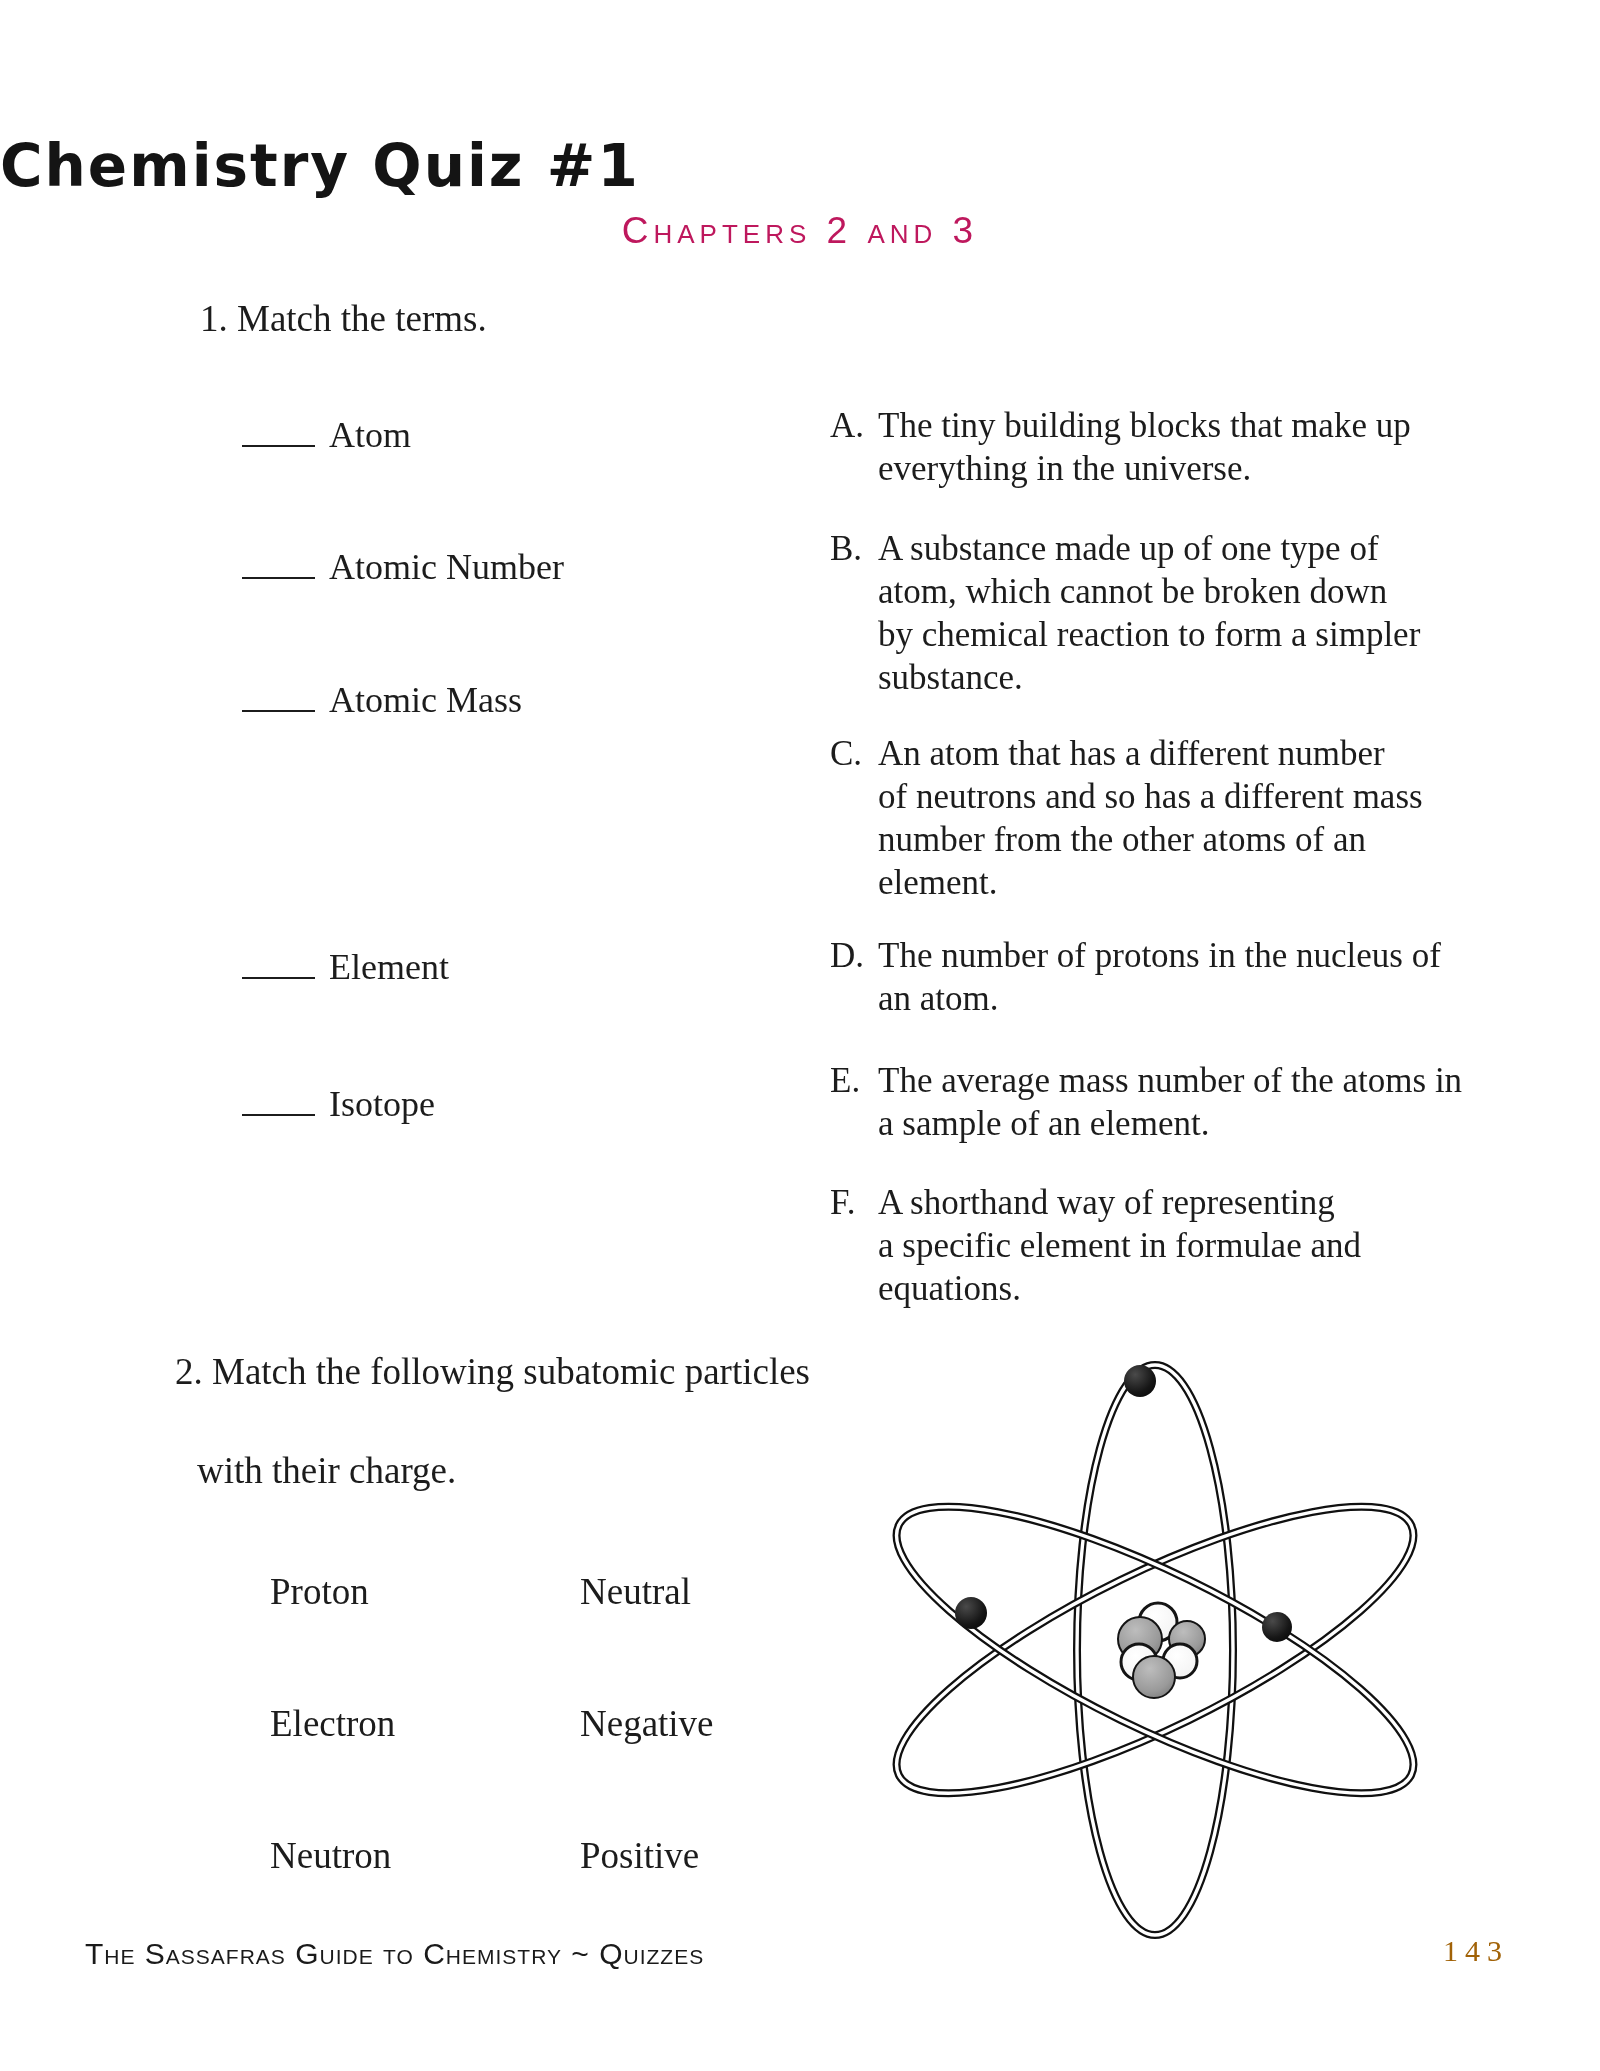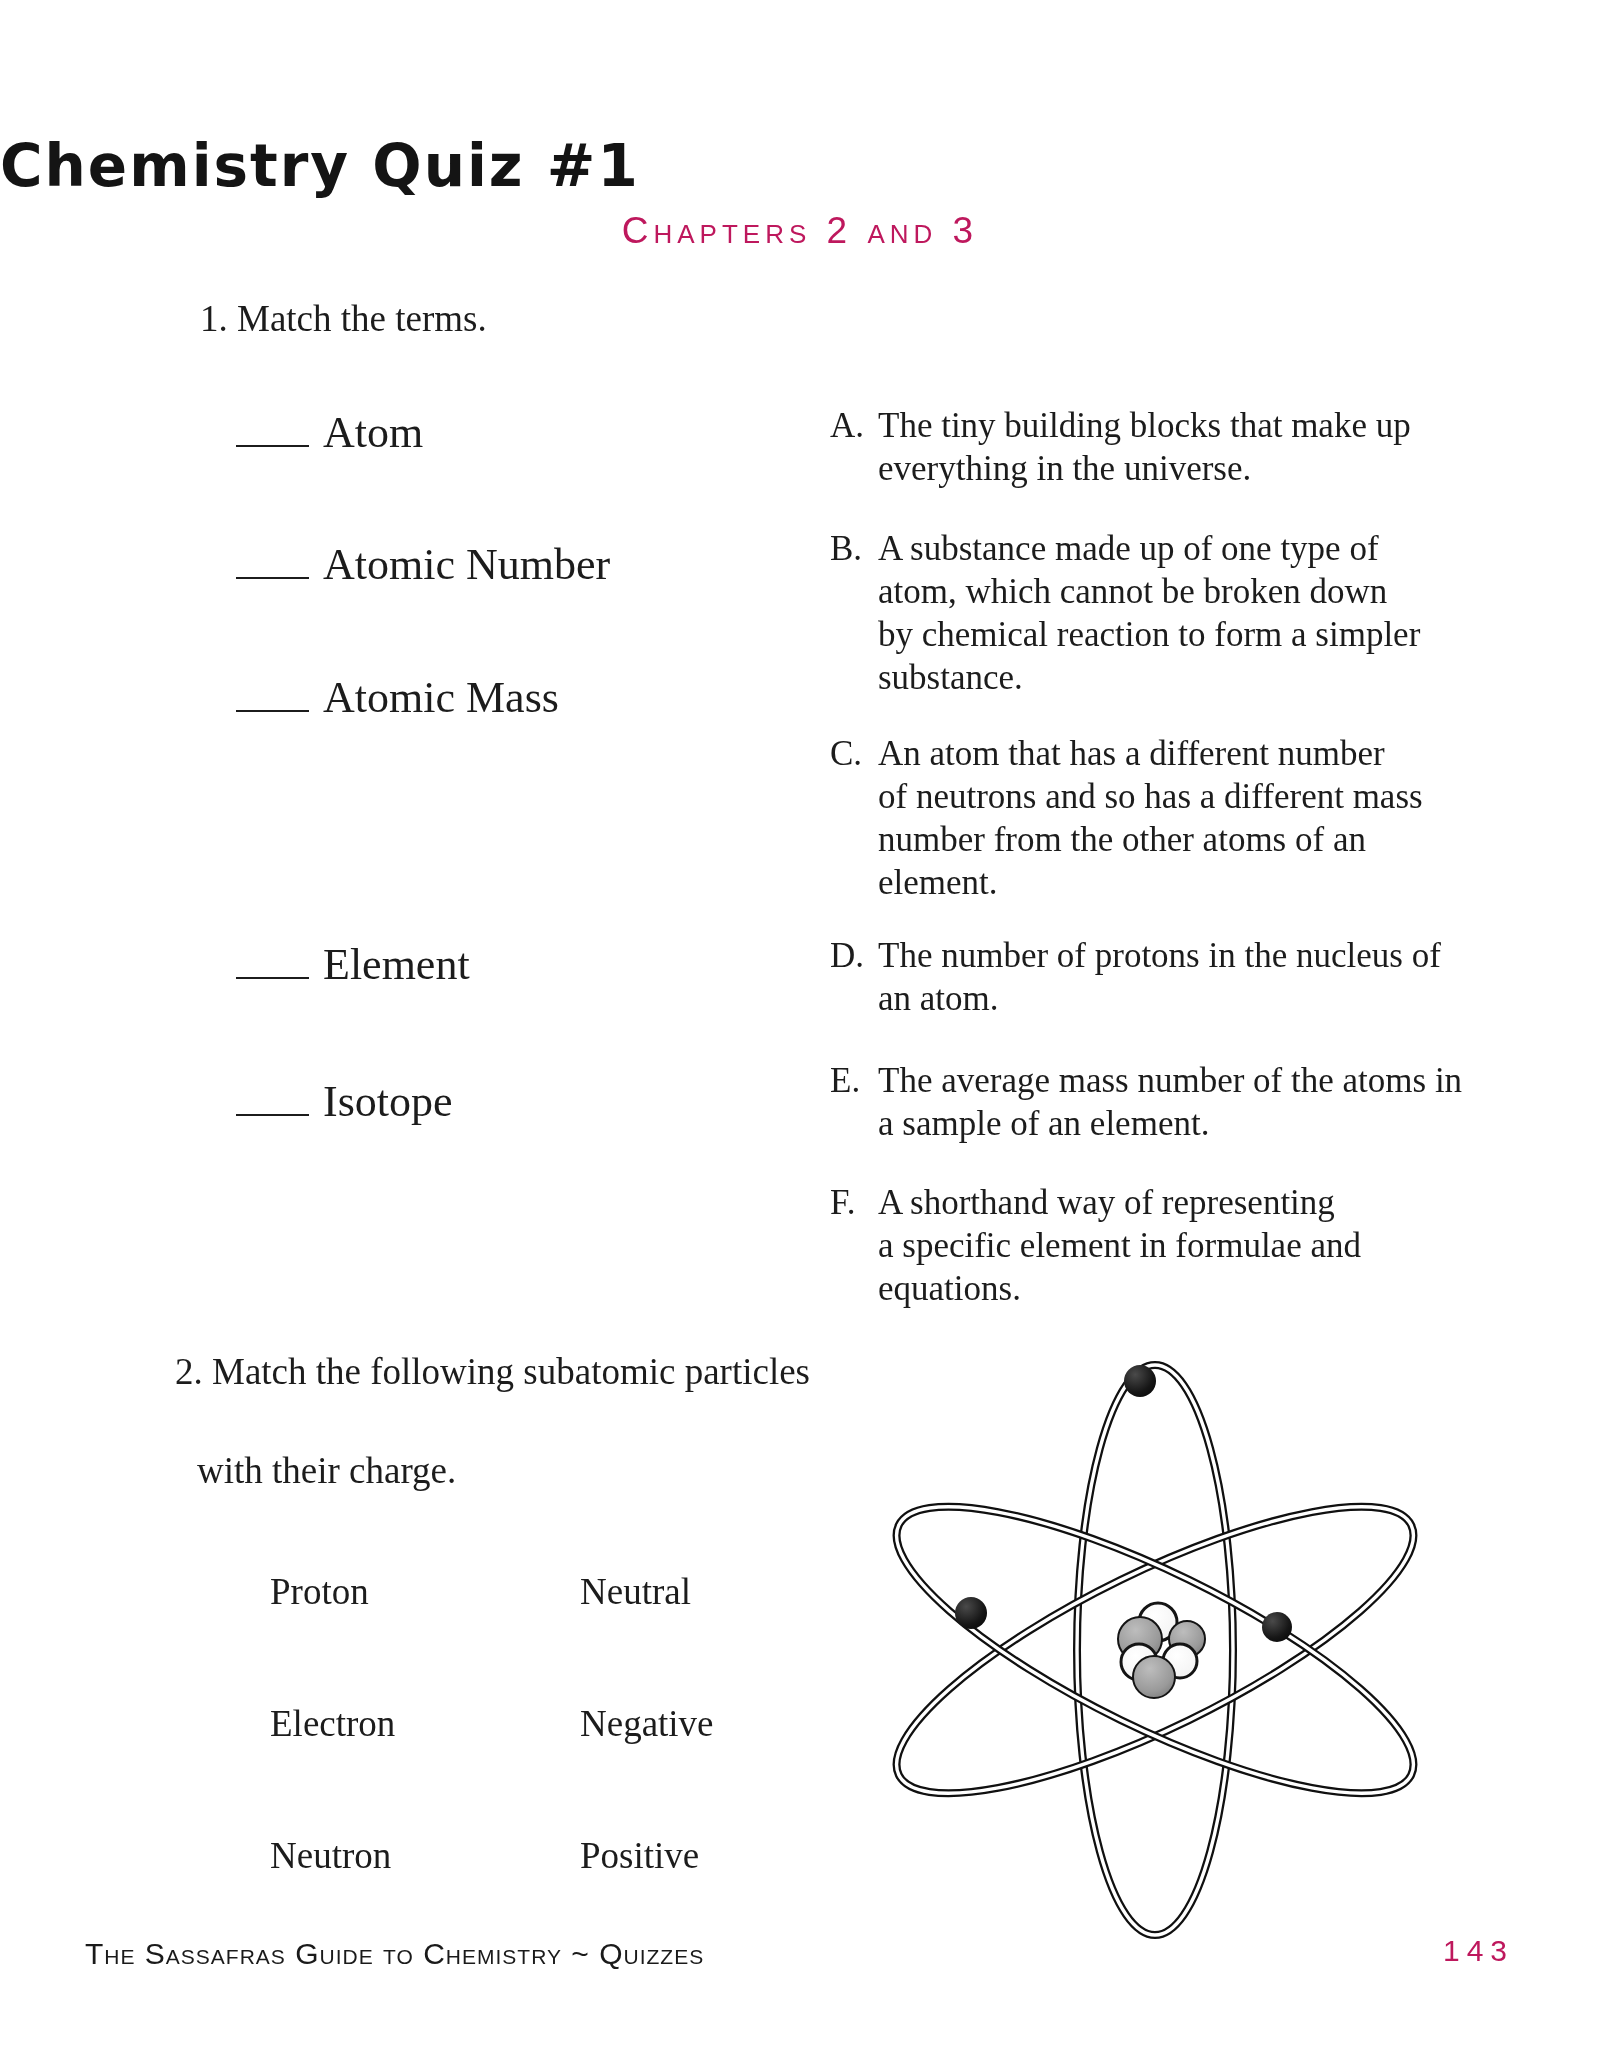--- a/index.html
+++ b/index.html
@@ -28,21 +28,21 @@
     font-variant-caps:small-caps;
     font-size:37px;line-height:40px;
     letter-spacing:5px;
     color:#be185d;
   }
   
   .q1-prompt{
     position:absolute;top:297px;left:185px;
     font-size:37px;line-height:44px;margin-left:15px;
   }
-  .term-row{position:absolute;left:236px;font-size:44px;line-height:44px;white-space:nowrap;}
+  .term-row{position:absolute;left:242px;font-size:36px;line-height:44px;white-space:nowrap;}
   .term-blank{
     display:inline-block;width:73px;height:34px;
     border-bottom:2.5px solid #1c1c1c;
     margin-right:14px;vertical-align:baseline;
   }
   .t0{top:411px}.t1{top:543px}.t2{top:676px}.t3{top:808px}.t4{top:943px}.t5{top:1080px}
   .defs{position:absolute;left:830px;top:0;width:700px;}
   .def{position:absolute;display:flex;font-size:35px;line-height:43px;}
   .def .letter{width:48px;flex:0 0 48px;}
   .def .text{white-space:pre-line;width:650px;}
@@ -59,24 +59,24 @@
   .footer-text{
     position:absolute;top:1938px;left:85px;
     font-family:"Liberation Sans", sans-serif;
     font-variant-caps:small-caps;
     font-size:30px;line-height:32px;
     letter-spacing:1px;
     color:#1a1a1a;
   }
   .page-number{
     position:absolute;top:1934px;left:1443px;
-    font-family:Liberation Sans, sans-serif;
+    font-family:Liberation Serif, serif;
     font-size:30px;line-height:34px;
     letter-spacing:7px;
-    color:#be185d;
+    color:#a16207;
   }
 </style>
 </head>
 <body>
 
 <div class="page">
 
   <div class="title">Chemistry Quiz #1</div>
   <div class="subtitle">Chapters 2 and 3</div>
 

